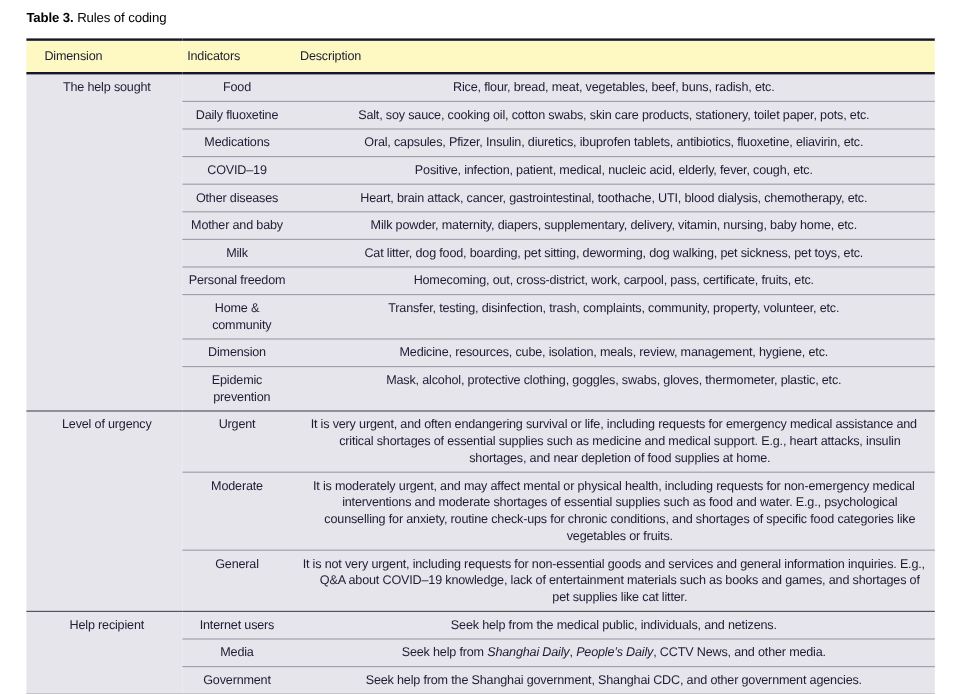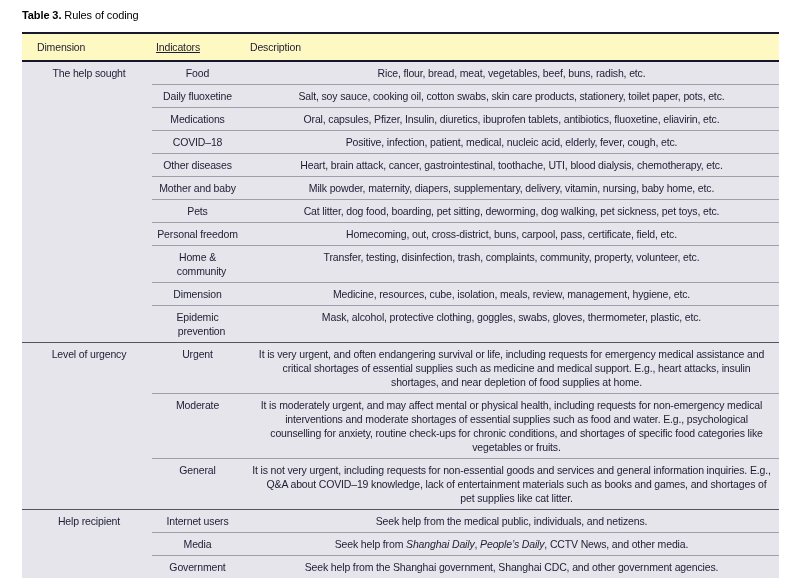--- a/index.html
+++ b/index.html
@@ -28,21 +28,21 @@
     background: #fef9c3;
     border-bottom: 2px solid #16162c;
     text-align: left;
     font-weight: normal;
     font-size: 10.5px;
     padding: 6px 4px 6px 0;
     vertical-align: middle;
     color: #1d1d33;
   }
   thead th.col0 { padding-left: 15px; }
-  thead th.col1 { padding-left: 4px; text-decoration: underline; }
+  thead th.col1 { padding-left: 4px; }
   thead th.col2 { padding-left: 5px; }
 
   tbody td {
     background: #e6e5ec;
     vertical-align: top;
     padding: 4px 6px 4px 0;
     text-align: center;
   }
   td.dim  { padding-left: 10px; }
   td.ind  { padding-left: 12px; text-indent: -8px; margin-top: 24px; }
@@ -82,38 +82,38 @@
         </tr>
         <tr class="inner-row">
           <td class="ind">Daily fluoxetine</td>
           <td class="desc"><span>Salt, soy sauce, cooking oil, cotton swabs, skin care products, stationery, toilet paper, pots, etc.</span></td>
         </tr>
         <tr class="inner-row">
           <td class="ind">Medications</td>
           <td class="desc"><span>Oral, capsules, Pfizer, Insulin, diuretics, ibuprofen tablets, antibiotics, fluoxetine, eliavirin, etc.</span></td>
         </tr>
         <tr class="inner-row">
-          <td class="ind">COVID–18</td>
+          <td class="ind">COVID–19</td>
           <td class="desc"><span>Positive, infection, patient, medical, nucleic acid, elderly, fever, cough, etc.</span></td>
         </tr>
         <tr class="inner-row">
           <td class="ind">Other diseases</td>
           <td class="desc"><span>Heart, brain attack, cancer, gastrointestinal, toothache, UTI, blood dialysis, chemotherapy, etc.</span></td>
         </tr>
         <tr class="inner-row">
           <td class="ind">Mother and baby</td>
           <td class="desc"><span>Milk powder, maternity, diapers, supplementary, delivery, vitamin, nursing, baby home, etc.</span></td>
         </tr>
         <tr class="inner-row">
-          <td class="ind">Pets</td>
+          <td class="ind">Milk</td>
           <td class="desc"><span>Cat litter, dog food, boarding, pet sitting, deworming, dog walking, pet sickness, pet toys, etc.</span></td>
         </tr>
         <tr class="inner-row">
           <td class="ind">Personal freedom</td>
-          <td class="desc"><span>Homecoming, out, cross-district, buns, carpool, pass, certificate, field, etc.</span></td>
+          <td class="desc"><span>Homecoming, out, cross-district, work, carpool, pass, certificate, fruits, etc.</span></td>
         </tr>
         <tr class="inner-row">
           <td class="ind">Home &amp; community</td>
           <td class="desc"><span>Transfer, testing, disinfection, trash, complaints, community, property, volunteer, etc.</span></td>
         </tr>
         <tr class="inner-row">
           <td class="ind">Dimension</td>
           <td class="desc"><span>Medicine, resources, cube, isolation, meals, review, management, hygiene, etc.</span></td>
         </tr>
         <tr class="inner-row">

